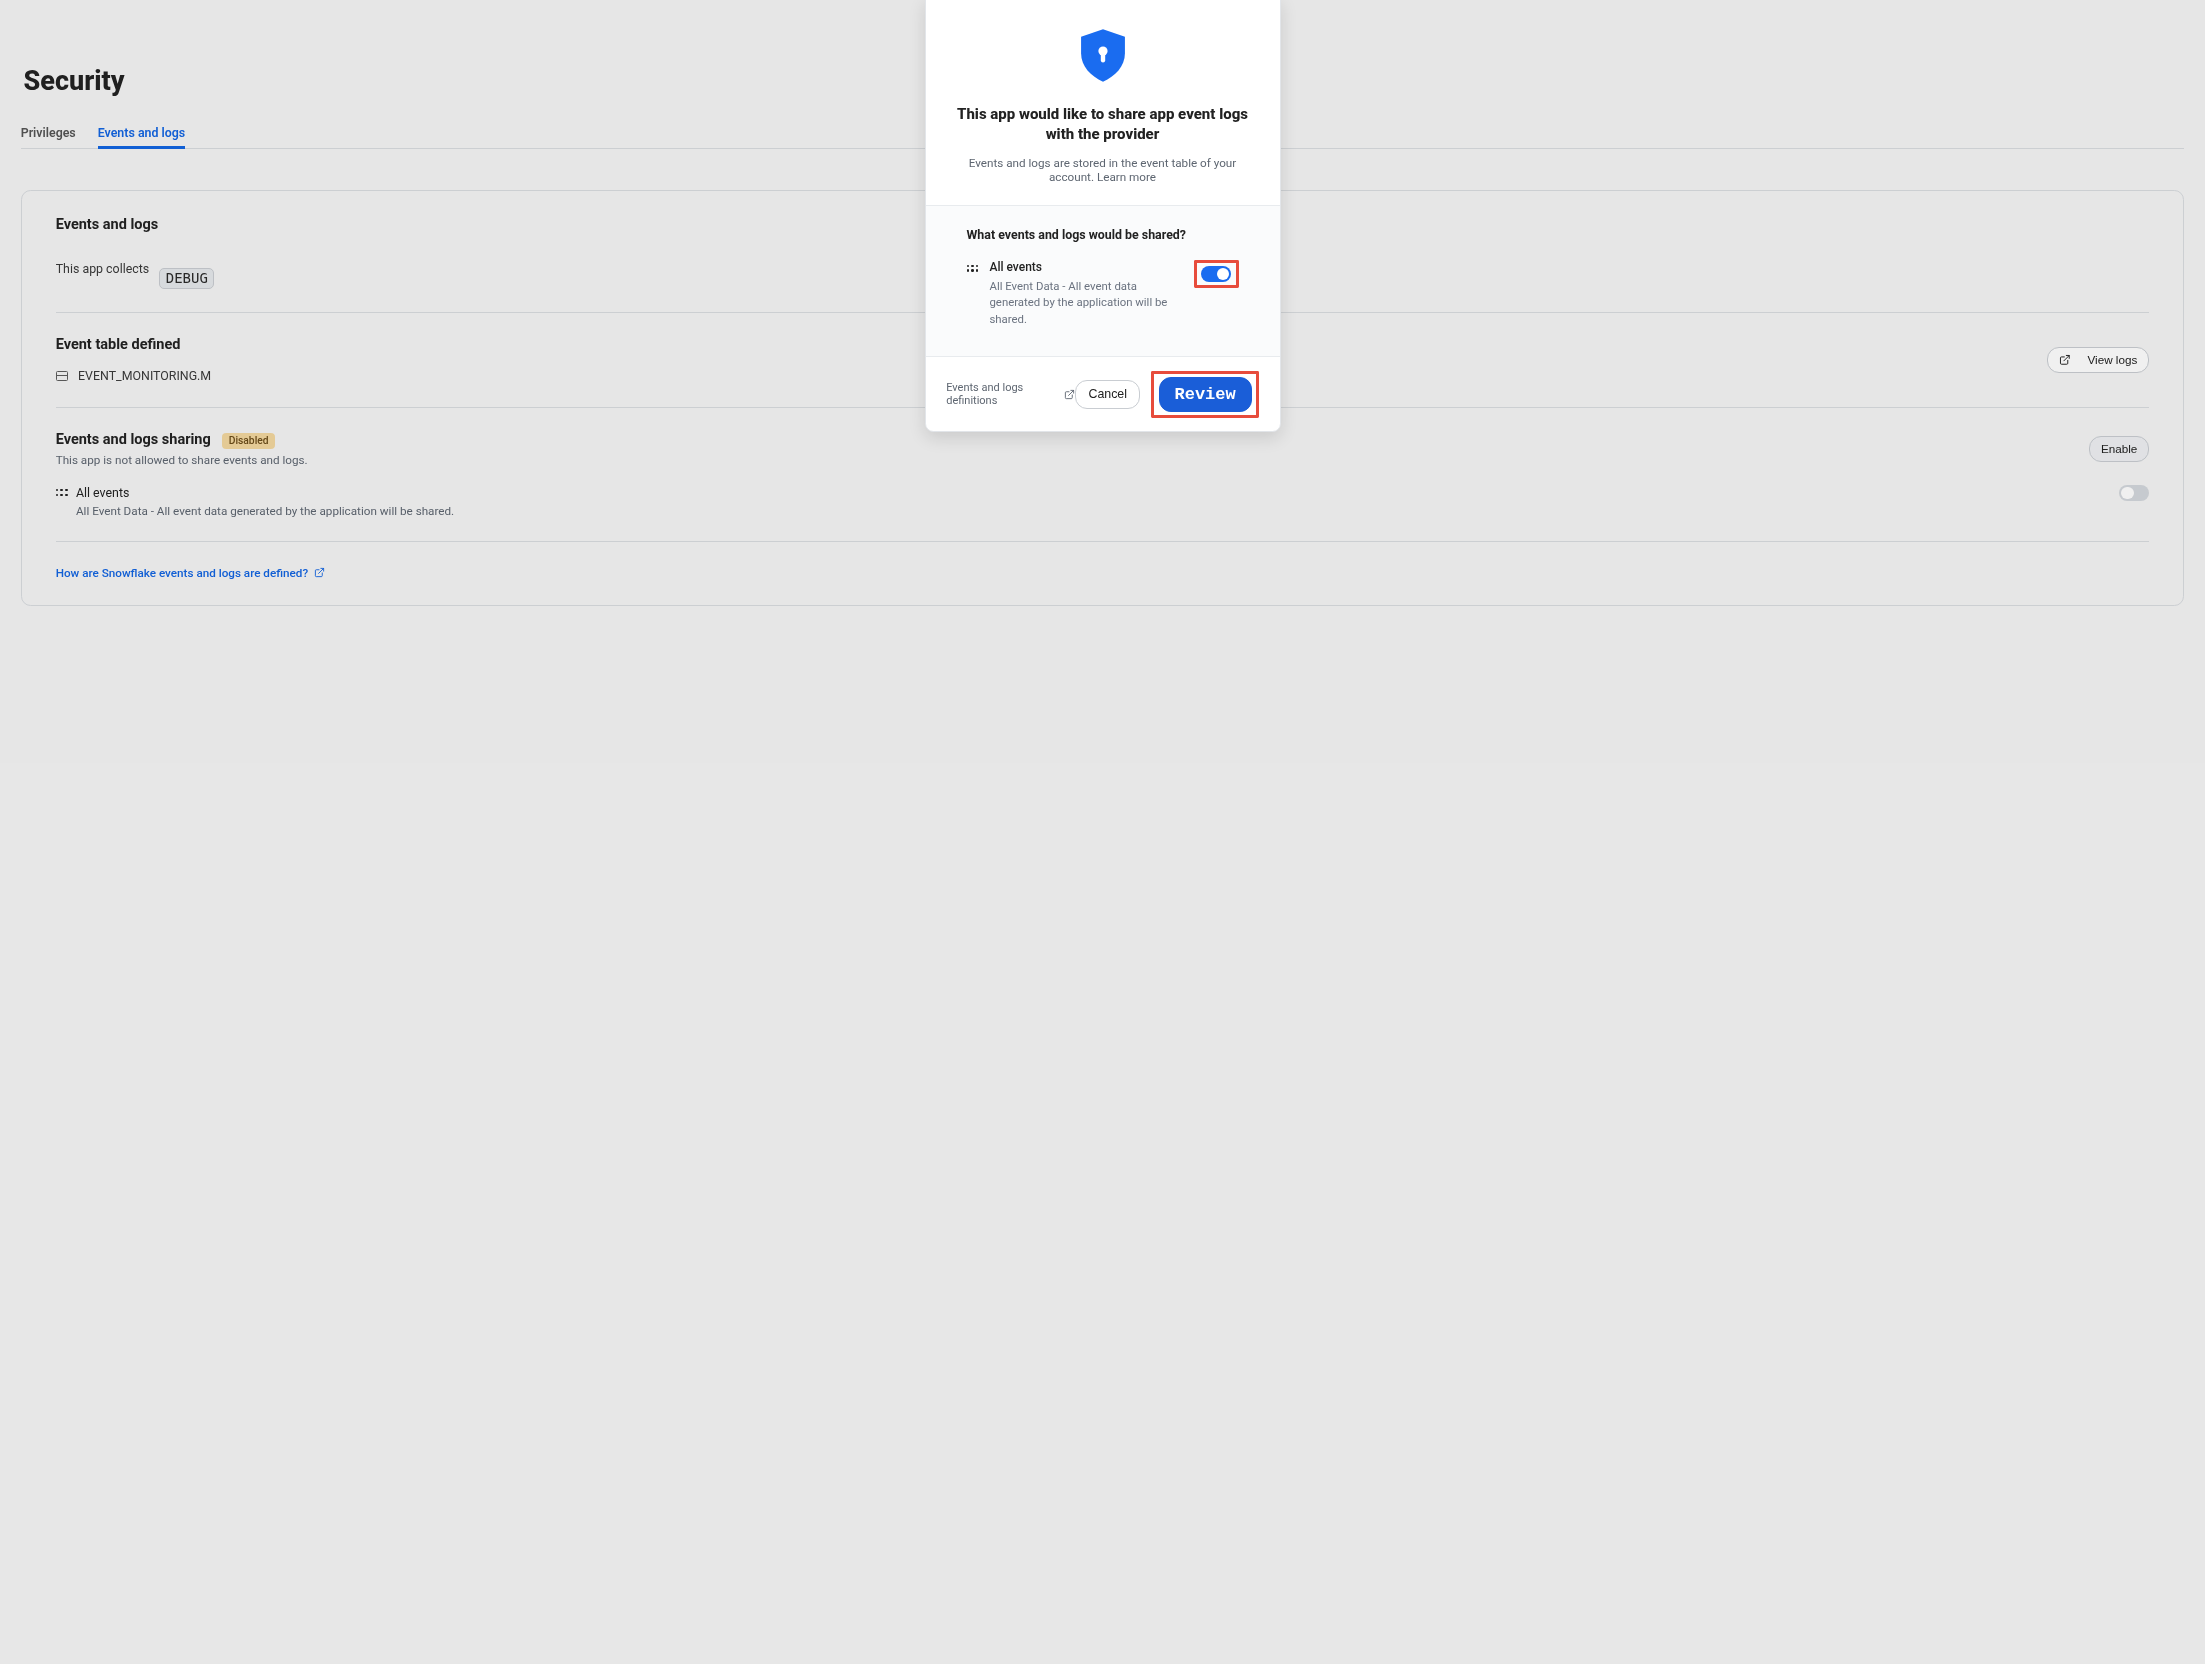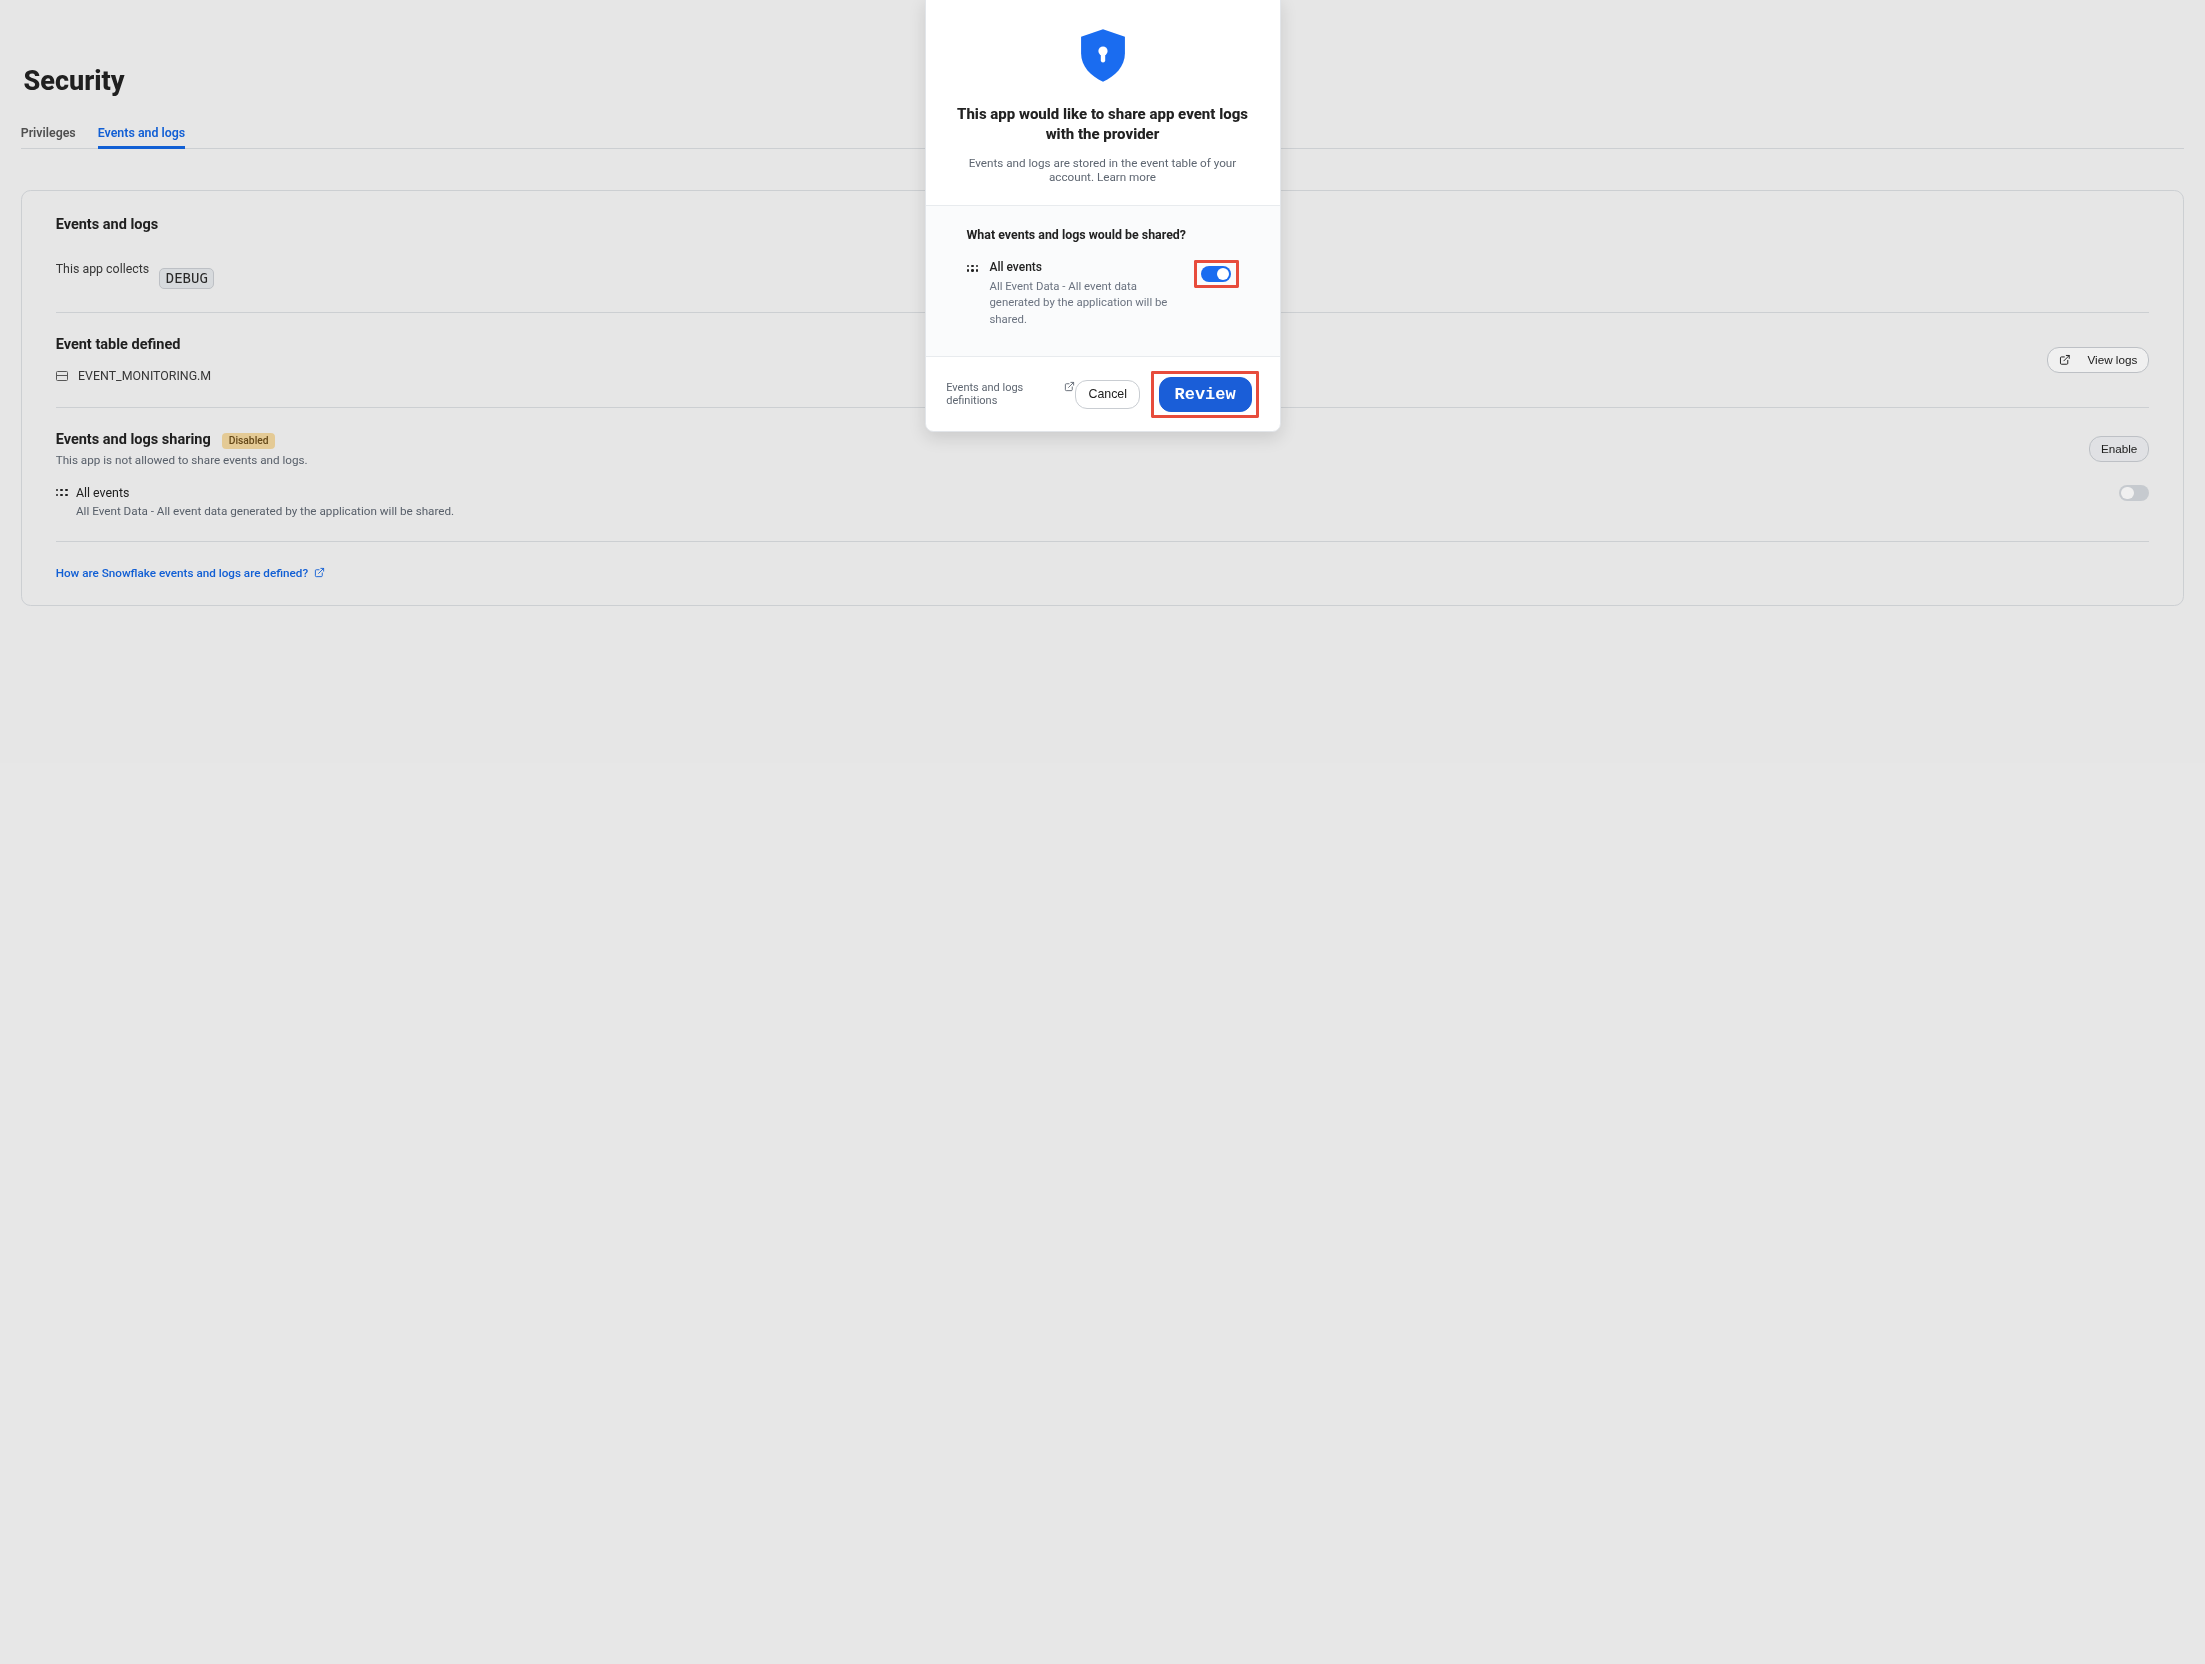--- a/index.html
+++ b/index.html
@@ -364,21 +364,21 @@
         </div>
         <div class="highlight">
           <div class="toggle on">
               <div class="knob"></div>
             </div>
         </div>
       </div>
     </div>
 
     <div class="modal-footer">
-      <div style="color:#5e6671; display:inline-flex; gap:20px; cursor:pointer;">
+      <div style="color:#5e6671; display:inline-flex; align-items:center; gap:20px; cursor:pointer;">
         <span>Events and logs definitions</span>
         <svg class="icon-svg" width="11" height="11" viewBox="0 0 24 24" fill="none" stroke="#5e6671" stroke-width="2" stroke-linecap="round" stroke-linejoin="round">
             <path d="M18 13v6a2 2 0 0 1-2 2H5a2 2 0 0 1-2-2V8a2 2 0 0 1 2-2h6"></path>
             <polyline points="15 3 21 3 21 9"></polyline>
             <line x1="10" y1="14" x2="21" y2="3"></line>
           </svg>
       </div>
       <div class="footer-buttons">
         <button class="btn" style="padding:6.9px 12.4px; font-size:12.4px;">Cancel</button>
         <div class="highlight">

